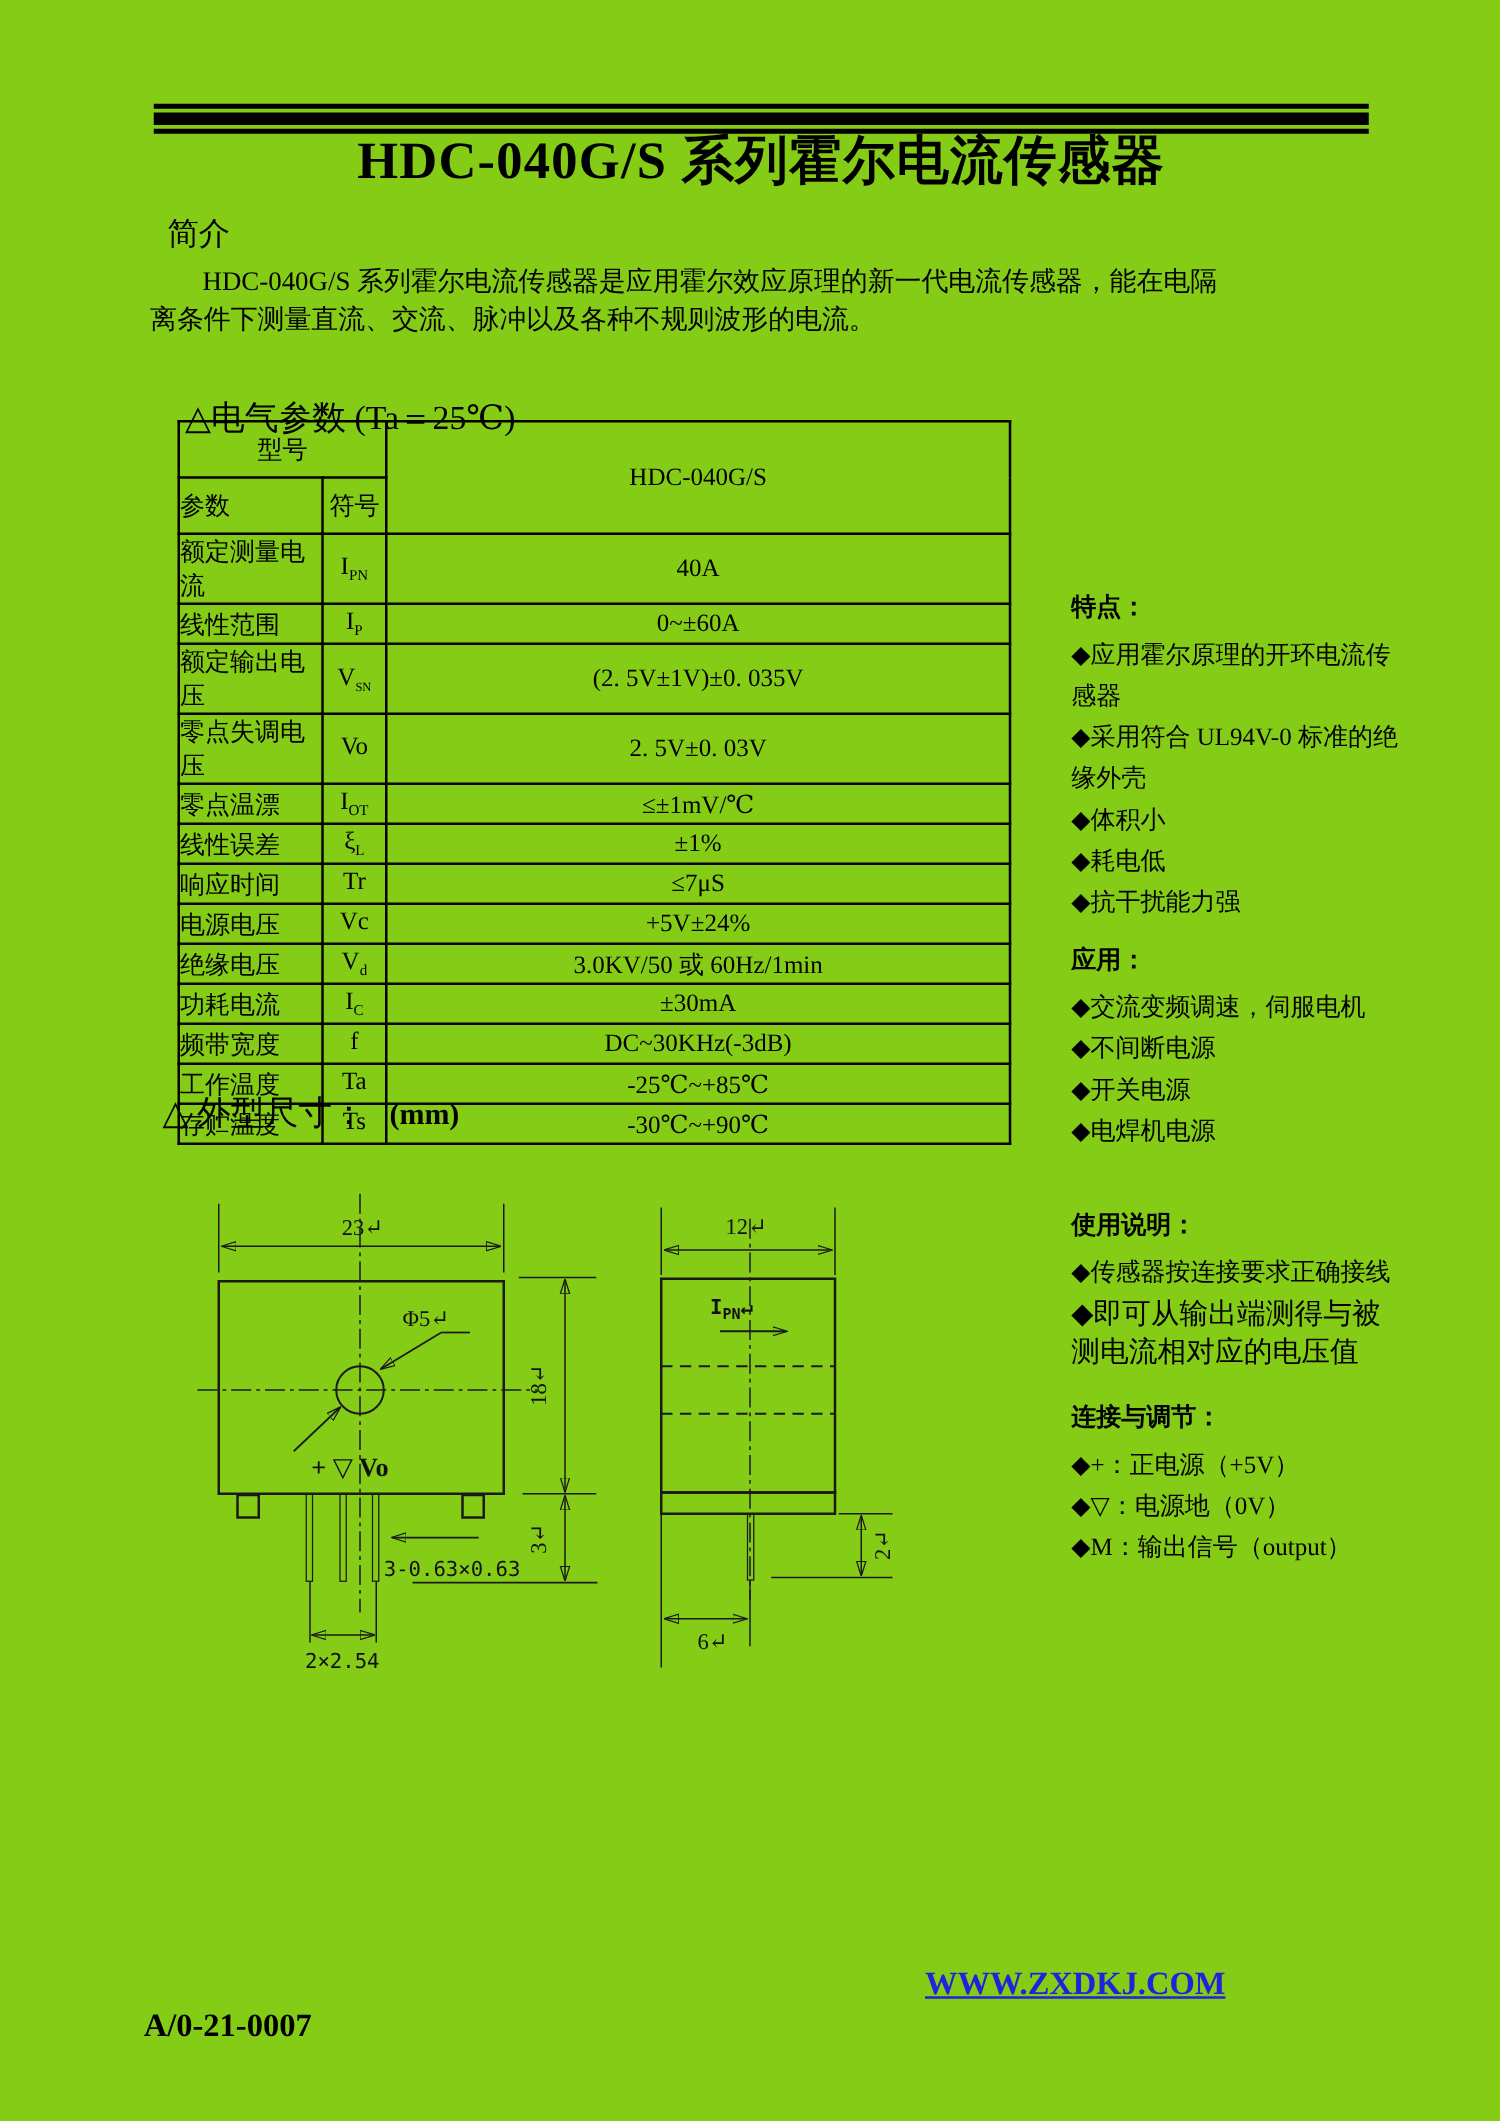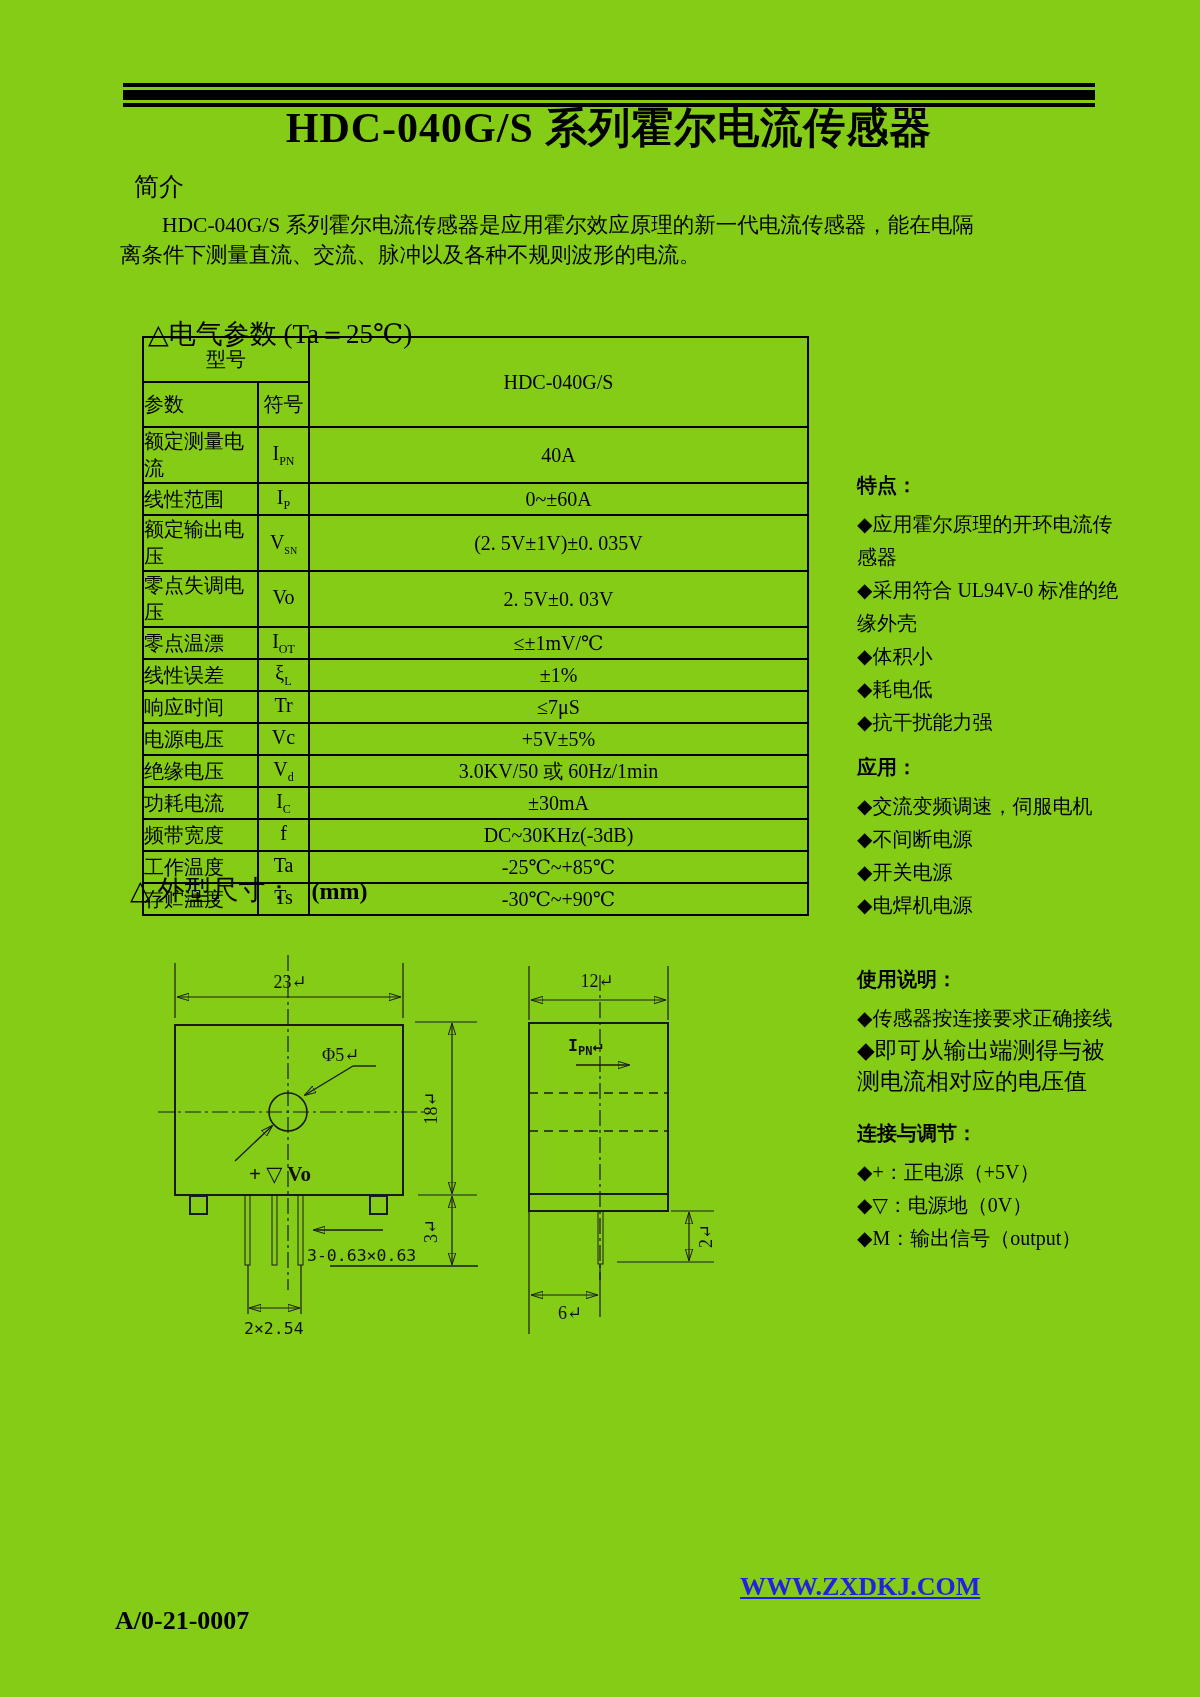--- a/index.html
+++ b/index.html
@@ -114,21 +114,21 @@
       <td class="td-val">±1%</td>
     </tr>
     <tr>
       <td class="td-param">响应时间</td>
       <td class="td-sym"><span>Tr</span><sub></sub></td>
       <td class="td-val">≤7μS</td>
     </tr>
     <tr>
       <td class="td-param">电源电压</td>
       <td class="td-sym"><span>Vc</span><sub></sub></td>
-      <td class="td-val">+5V±5%</td>
+      <td class="td-val">+5V±24%</td>
     </tr>
     <tr>
       <td class="td-param">绝缘电压</td>
       <td class="td-sym"><span>V</span><sub>d</sub></td>
       <td class="td-val">3.0KV/50 或 60Hz/1min</td>
     </tr>
     <tr>
       <td class="td-param">功耗电流</td>
       <td class="td-sym"><span>I</span><sub>C</sub></td>
       <td class="td-val">±30mA</td>

